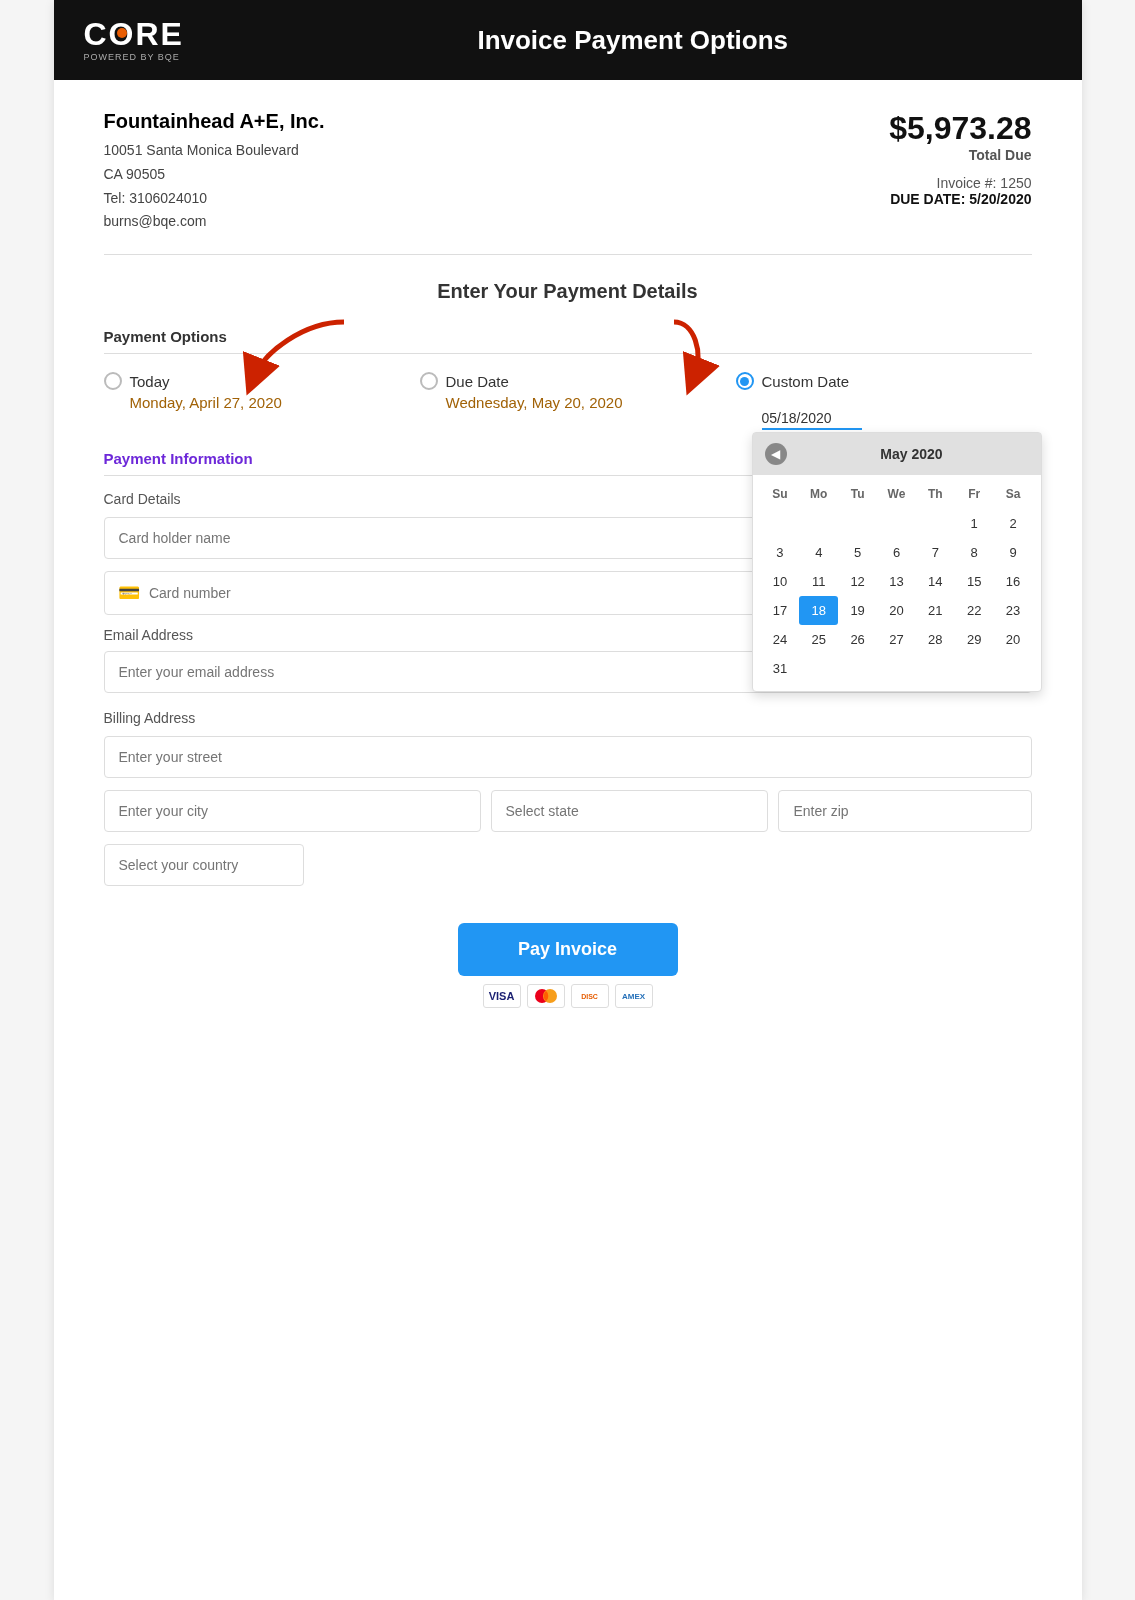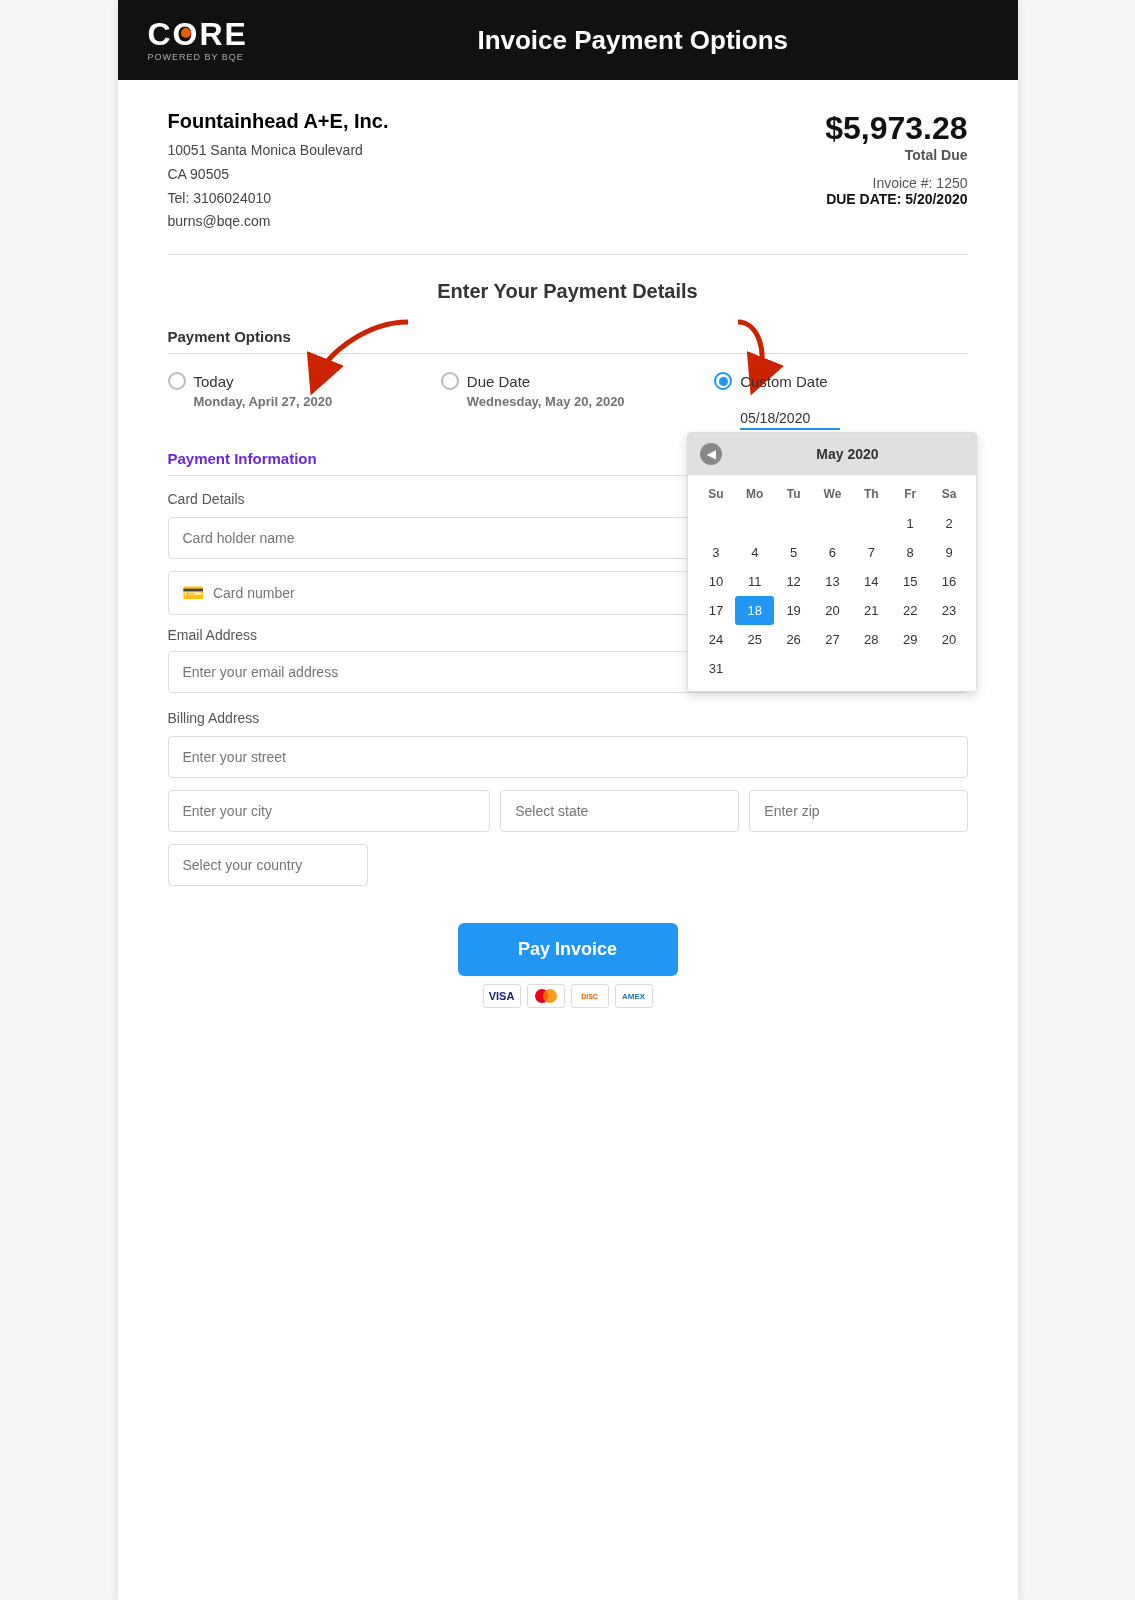--- a/index.html
+++ b/index.html
@@ -5,21 +5,21 @@
     * { box-sizing: border-box; margin: 0; padding: 0; }
     body {
       font-family: -apple-system, BlinkMacSystemFont, 'Segoe UI', Arial, sans-serif;
       background: #f5f5f5;
       display: flex;
       justify-content: center;
       align-items: flex-start;
       min-height: 1600px;
     }
     .page-container {
-      width: 900px;
+      width: 1028px;
       background: #fff;
       min-height: 1600px;
       box-shadow: 0 2px 10px rgba(0,0,0,0.1);
     }
     .header {
       background: #111;
       display: flex;
       align-items: center;
       padding: 18px 30px;
       gap: 30px;
@@ -163,24 +163,23 @@
       width: 9px;
       height: 9px;
       background: #2196f3;
       border-radius: 50%;
     }
     .radio-label {
       font-size: 15px;
       color: #333;
     }
     .date-value {
-      font-size: 13px;
-      color: #737373;
+      font-size: 15px;
+      color: #a16207;
       margin-left: 26px;
-      font-weight: bold;
     }
     .custom-date-input {
       margin-left: 26px;
       border: none;
       border-bottom: 2px solid #2196f3;
       font-size: 14px;
       color: #333;
       width: 100px;
       padding: 2px 0;
       outline: none;

